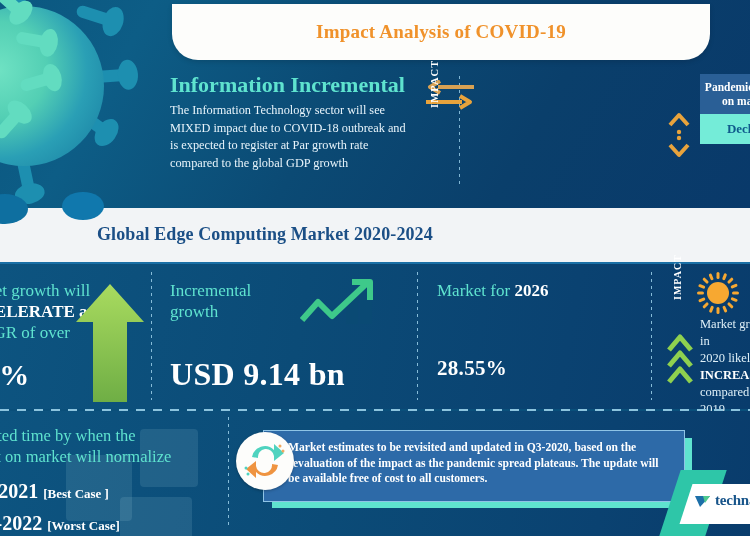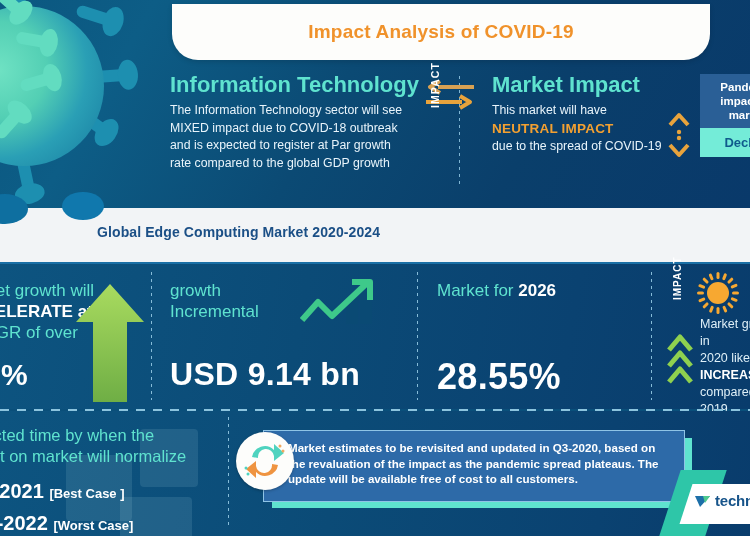--- a/index.html
+++ b/index.html
@@ -1,17 +1,17 @@
 <!DOCTYPE html>
 <html><head>
 <meta charset="utf-8">
 <style>
   html,body{margin:0;padding:0;background:#fff;}
   body{width:750px;height:536px;overflow:hidden;font-family:"Liberation Sans",sans-serif;}
-  #infographic{position:relative;width:750px;height:536px;background:#0a4f7a;overflow:hidden;}
+  #infographic{position:relative;width:750px;height:536px;background:#0a4f7a;overflow:hidden;font-family:Liberation Serif, serif;}
 
   
   .top-panel{position:absolute;left:0;top:0;width:750px;height:208px;
     background:linear-gradient(120deg,#0b5780 0%,#0d5d86 18%,#0b4a74 45%,#0a3f6b 70%,#09396a 100%);
     overflow:hidden;}
   .virus{position:absolute;left:-96px;top:-34px;width:240px;height:240px;}
   .vcore{position:absolute;left:40px;top:40px;width:160px;height:160px;border-radius:50%;
     background:radial-gradient(circle at 34% 40%,#6fe2c3 0%,#53cfb4 34%,#2a9fb5 62%,#15789f 100%);}
   .spike{position:absolute;background:#1d8fb0;border-radius:8px;}
   .spike.lt{background:#62dcc0;}
@@ -37,21 +37,21 @@
 
   .pandemic-card{position:absolute;left:700px;top:74px;width:95px;}
   .pandemic-head{background:#2a5f96;color:#fff;font-size:11.5px;font-weight:bold;text-align:center;
     padding:6px 4px;line-height:14px;}
   .pandemic-body{background:#74ecd8;color:#0f5a8c;font-size:13px;font-weight:bold;text-align:center;
     padding:7px 4px;}
   .updown{position:absolute;left:666px;top:112px;width:26px;height:46px;}
 
   
   .band{position:absolute;left:0;top:208px;width:750px;height:56px;background:#f2f4f6;}
-  .band .bandtitle{position:absolute;left:97px;top:16px;color:#1b4f86;font-size:14px;font-weight:bold;
+  .band .bandtitle{position:absolute;left:97px;top:16px;color:#1b4f86;font-size:18px;font-weight:bold;
     letter-spacing:.1px;white-space:nowrap;}
   .band-blob1{position:absolute;left:-18px;top:-14px;width:46px;height:30px;border-radius:50%;background:#0e6fa0;}
   .band-blob2{position:absolute;left:62px;top:-16px;width:42px;height:28px;border-radius:50%;background:#1078ad;}
   .band-edge{position:absolute;left:0;top:262px;width:750px;height:2px;background:#1a6fa5;}
 
   
   .stats{position:absolute;left:0;top:264px;width:750px;height:145px;
     background:linear-gradient(100deg,#0d5480 0%,#0b4b77 40%,#0a4271 75%,#093c6c 100%);overflow:hidden;}
   .vdash{position:absolute;top:8px;width:1px;height:128px;
     background:repeating-linear-gradient(to bottom,#86bcd8 0 3px,transparent 3px 7px);}
@@ -132,41 +132,35 @@
           <i style="left:24px;top:-8px;width:18px;height:28px;"></i>
         </div>
 
     </div>
 
     <div class="title-pill">
       <span>Impact Analysis of COVID-19</span>
     </div>
 
     <div class="col-it">
-      <div class="h-teal">Information Technology</div>
+      <div class="h-teal">Information Incremental</div>
       <div class="body-txt">The Information Technology sector will see MIXED  impact due to COVID-18 outbreak and is expected to register at Par growth rate compared to the global GDP growth</div>
     </div>
 
     <div class="impact-div"></div>
     <div class="swap-arrows">
       <svg width="52" height="30" viewBox="0 0 52 30">
         <path d="M50 7 H14" stroke="#d8a153" stroke-width="4" fill="none"></path>
         <path d="M16 1 L6 7 L16 13" stroke="#d8a153" stroke-width="4" fill="none" stroke-linejoin="round"></path>
         <path d="M2 22 H38" stroke="#e8a33c" stroke-width="4" fill="none"></path>
         <path d="M36 16 L46 22 L36 28" stroke="#e8a33c" stroke-width="4" fill="none" stroke-linejoin="round"></path>
       </svg>
     </div>
     <div class="impact-vert">IMPACT</div>
 
-    <div class="col-mi">
-      <div class="h-teal">Market Impact</div>
-      <div class="body-txt">This market will have</div>
-      <div class="body-txt"><span class="hl">NEUTRAL IMPACT</span></div>
-      <div class="body-txt">due to the spread of COVID-19</div>
-    </div>
 
     <div class="updown">
       <svg width="26" height="46" viewBox="0 0 26 46">
         <path d="M4 13 L13 3 L22 13" stroke="#e8a33c" stroke-width="4" fill="none" stroke-linejoin="round"></path>
         <path d="M4 33 L13 43 L22 33" stroke="#e8a33c" stroke-width="4" fill="none" stroke-linejoin="round"></path>
         <circle cx="13" cy="20" r="2.2" fill="#e8a33c"></circle>
         <circle cx="13" cy="26" r="2.2" fill="#e8a33c"></circle>
       </svg>
     </div>
 
@@ -189,29 +183,29 @@
     <div class="vdash" style="left:651px;"></div>
 
     <div class="stat-label" style="left:-42px;top:16px;width:190px;">
       <div>Market growth will</div>
       <div><b>ACCELERATE at</b></div>
       <div>a CAGR of over</div>
     </div>
     <div class="stat-value" style="left:-16px;top:94px;">7%</div>
 
     <div class="stat-label" style="left:170px;top:16px;width:140px;">
+      <div>Incremental</div>
       <div>growth</div>
-      <div>Incremental</div>
     </div>
     <div class="stat-value" style="left:170px;top:92px;font-size:32px;">USD 9.14 bn</div>
 
     <div class="stat-label" style="left:437px;top:16px;width:200px;white-space:nowrap;">
       <span>Market for </span><b>2026</b>
     </div>
-    <div class="stat-value" style="left:437px;top:92px;font-size:36px;">28.55%</div>
+    <div class="stat-value" style="left:437px;top:92px;font-size:21px;">28.55%</div>
   </div>
 
   <div class="big-arrow">
     <svg width="72" height="122" viewBox="0 0 72 122">
       <defs>
         <linearGradient id="ag" x1="0" y1="0" x2="0" y2="1">
           <stop offset="0" stop-color="#a9db5f"></stop>
             <stop offset="1" stop-color="#6fae45"></stop>
         </linearGradient>
       </defs>

